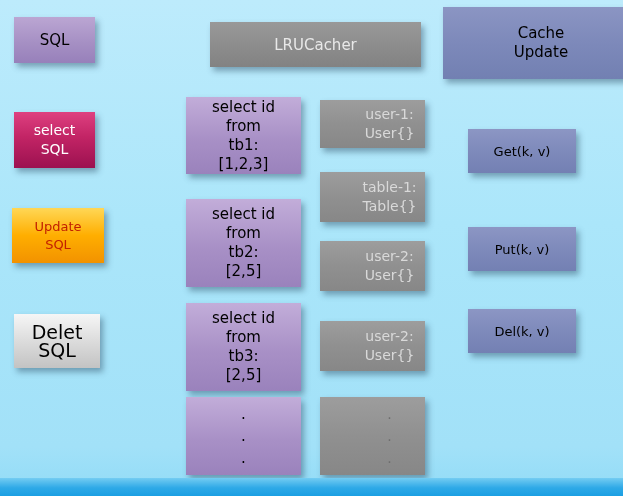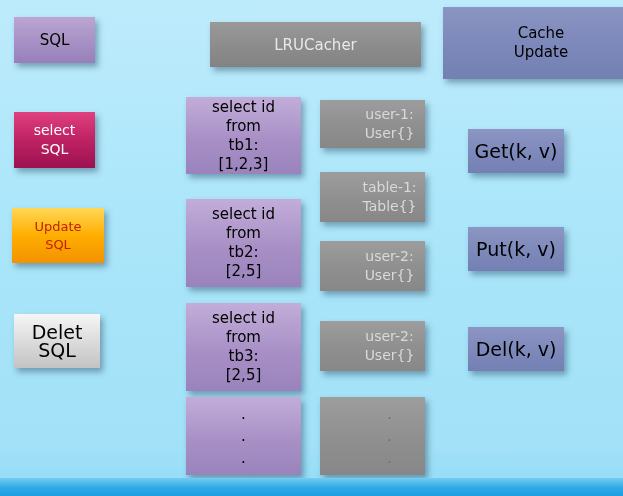--- a/index.html
+++ b/index.html
@@ -75,27 +75,27 @@
     background: linear-gradient(180deg, #9d9d9d 0%, #909090 50%, #878787 100%);
     color: #d9d9d9; font-size: 14px; line-height: 19px; padding-left: 34px;
   }
   #entry-1 { top: 100px; height: 48px; }
   #entry-2 { top: 172px; height: 50px; }
   #entry-3 { top: 241px; height: 50px; }
   #entry-4 { top: 321px; height: 50px; }
   #entry-dots { top: 397px; height: 78px; color: #6e6e6e; line-height: 22px; }
   
   .op-box {
-    left: 468px; width: 96px; height: 44px;
+    left: 468px; width: 108px; height: 44px;
     background: linear-gradient(180deg, #8c96c4 0%, #7e8abb 50%, #7380b3 100%);
-    font-size: 19px;
+    font-size: 13px;
   }
   #op-get { top: 129px; }
   #op-put { top: 227px; }
-  #op-del { top: 327px; }
+  #op-del { top: 309px; }
 </style>
 </head>
 <body>
 
 <div class="canvas">
 
   <div class="box" id="sql-box">
       <div>SQL</div>
     </div>
   <div class="box" id="select-sql-box">

